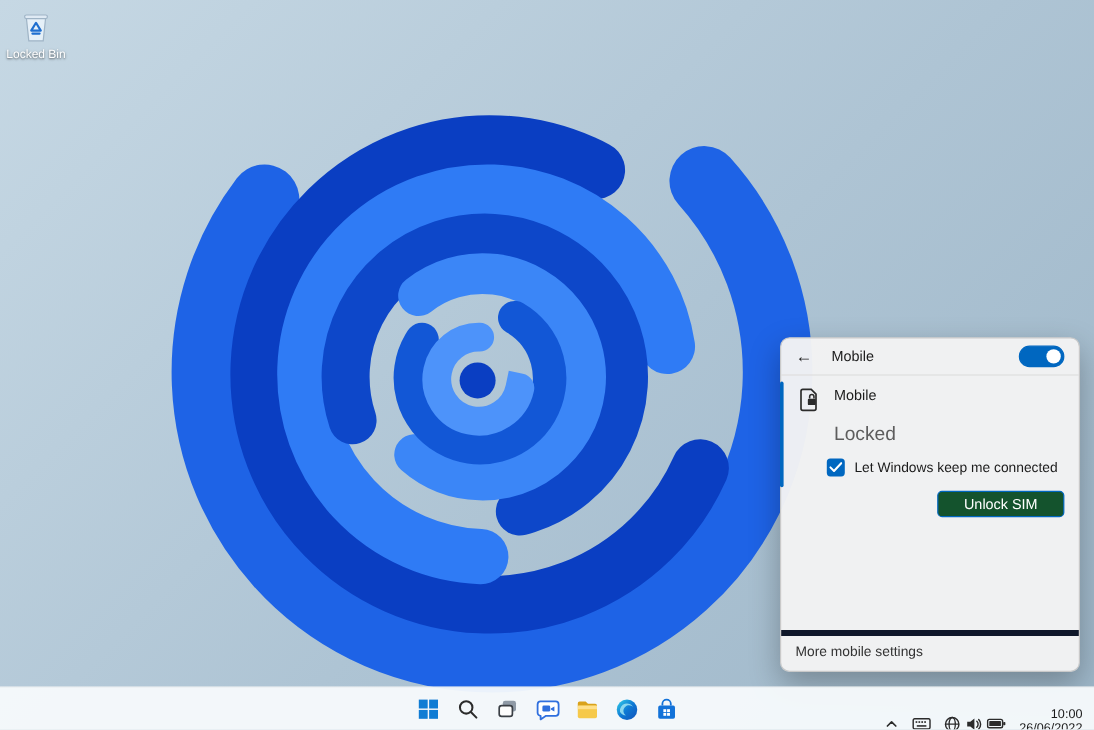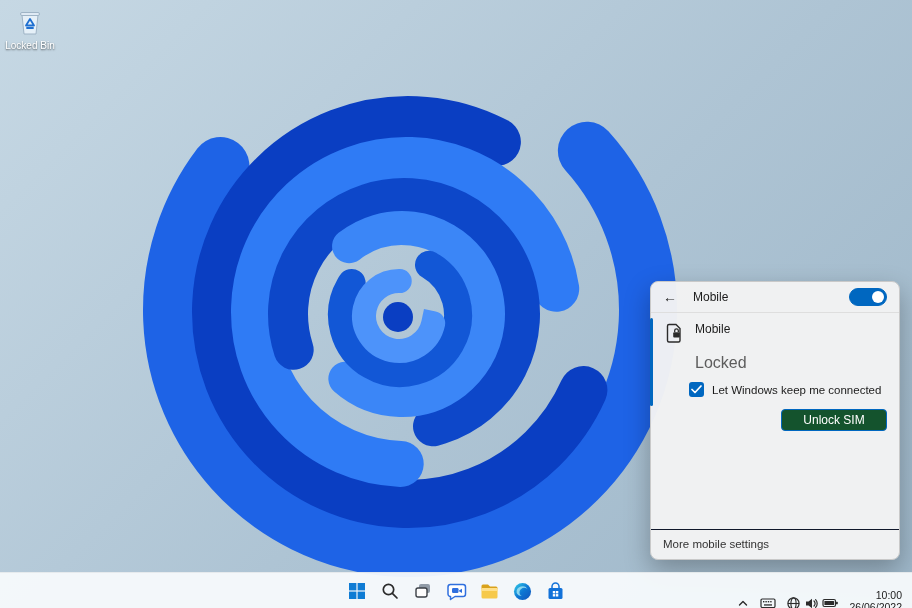--- a/index.html
+++ b/index.html
@@ -29,21 +29,21 @@
   .accent-bar { position:absolute; left:-1px; top:5px; width:3px; height:88px; background:#0067c0; border-radius:2px; }
   .device-row { display:flex; gap:10px; align-items:flex-start; }
   .device-text .name { font-size:12px; color:#1b1b1b; line-height:14px; }
   .device-text .status { font-size:16px; color:#5d5d5d; line-height:14px;margin-top:20px; }
   .check-row { display:flex; align-items:center; gap:8px; margin:12px 0 0 24px; cursor:pointer; }
   .checkbox { width:15px; height:15px; border-radius:3px; background:#0067c0; display:flex; align-items:center; justify-content:center; flex:0 0 auto; }
   .check-label { font-size:11.5px; color:#1b1b1b; }
   .btn-row { text-align:right; padding:12px 0 0 0; }
   .unlock-btn { background:#14532d; color:#fff; border:1px solid #0067c0; border-radius:4px;
     font-size:12px; font-family:inherit; padding:3px 0; width:106px; cursor:pointer; }
-  .panel-footer { position:absolute; left:0; right:0; bottom:0; border-top:1px solid #0f172a;
+  .panel-footer { position:absolute; left:0; right:0; bottom:0; border-top:5px solid #0f172a;
     padding:8px 12px 9px 12px; font-size:11.5px; color:#333; cursor:pointer; }
 
   
   .taskbar { position:absolute; left:0; right:0; bottom:0; height:36px;
     background:rgba(247,250,252,.95); border-top:1px solid rgba(0,0,0,.05);
     display:flex; align-items:center; }
   .tb-center { position:absolute; left:50%; top:0; transform:translateX(-50%); height:36px; display:flex; align-items:center; gap:5px; }
   .tb-btn { width:28px; height:28px; border-radius:4px; display:flex; align-items:center; justify-content:center; cursor:pointer; }
   .tb-right { position:absolute; right:4px; top:16px; height:36px; display:flex; gap:2px; }
   .tray-btn { height:28px; border-radius:4px; display:flex; align-items:center; justify-content:center; padding:0 4px; cursor:pointer; gap:3px; }

